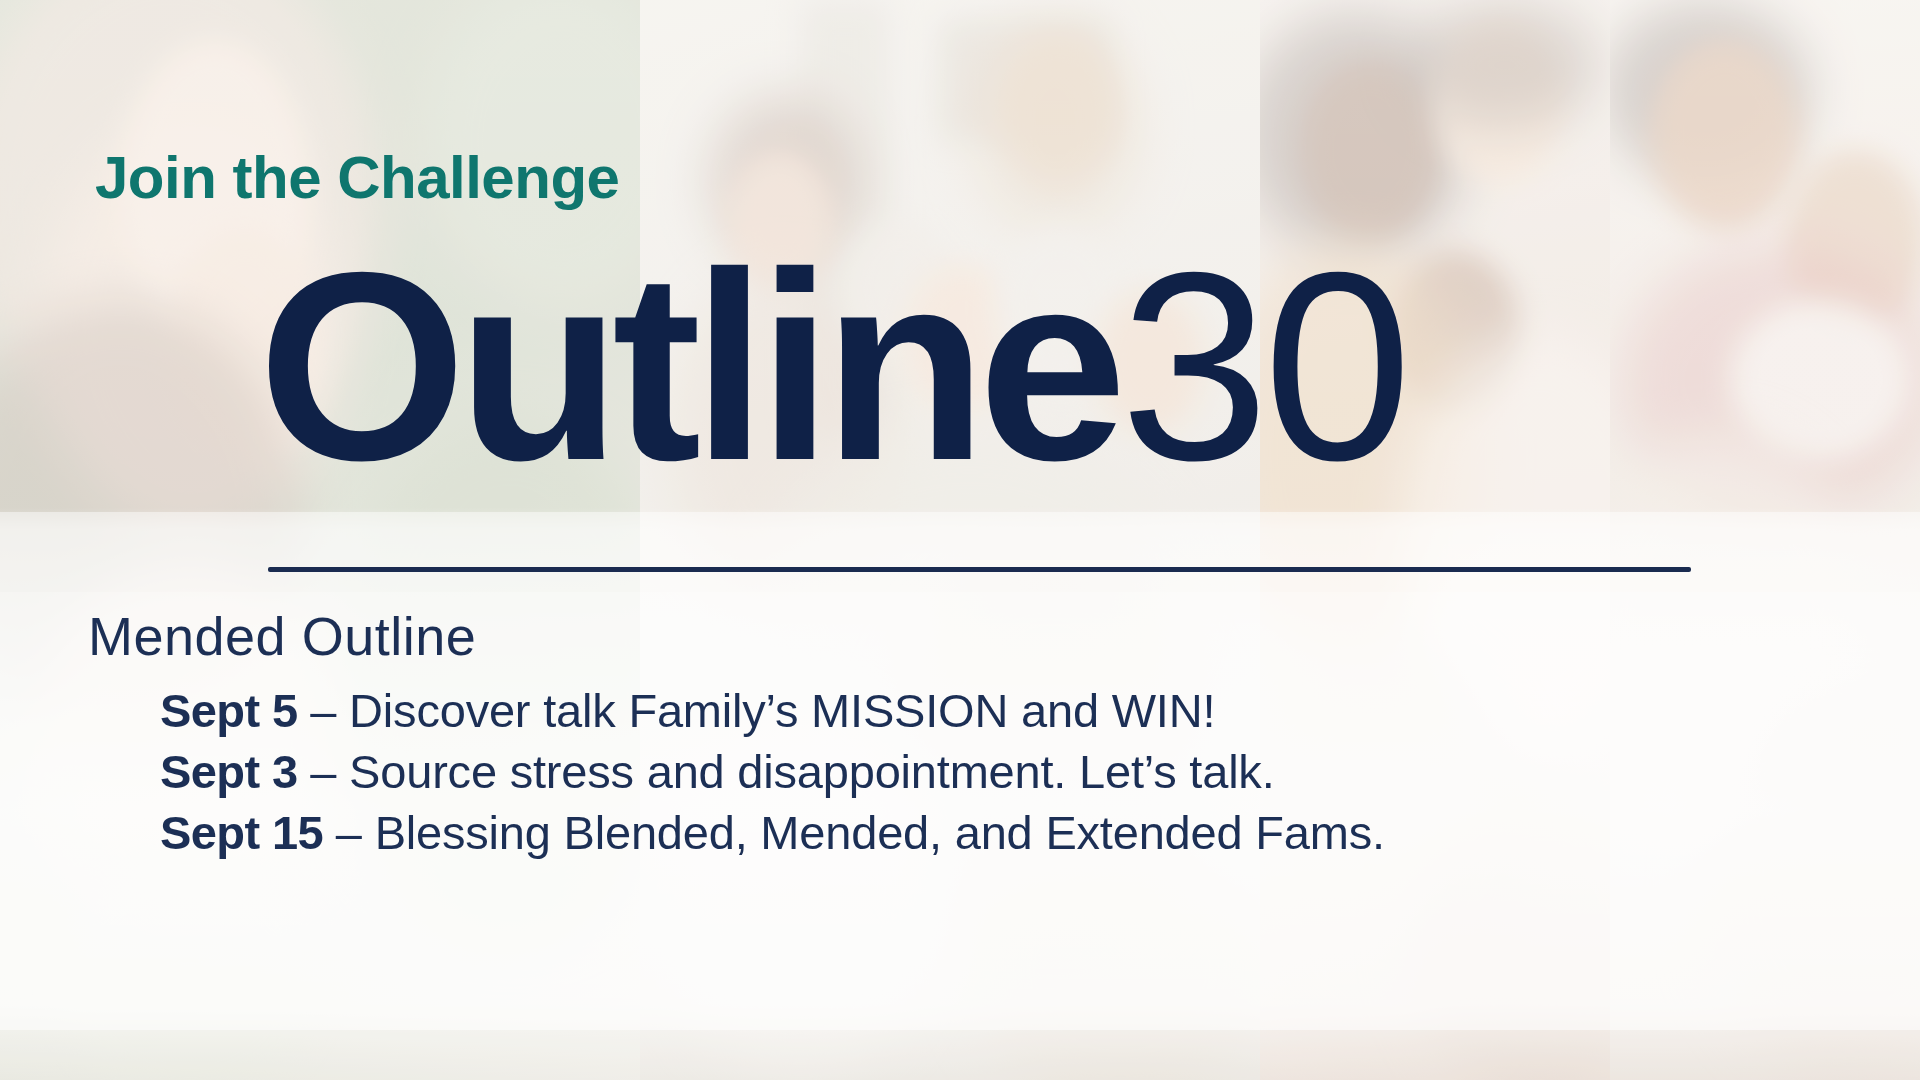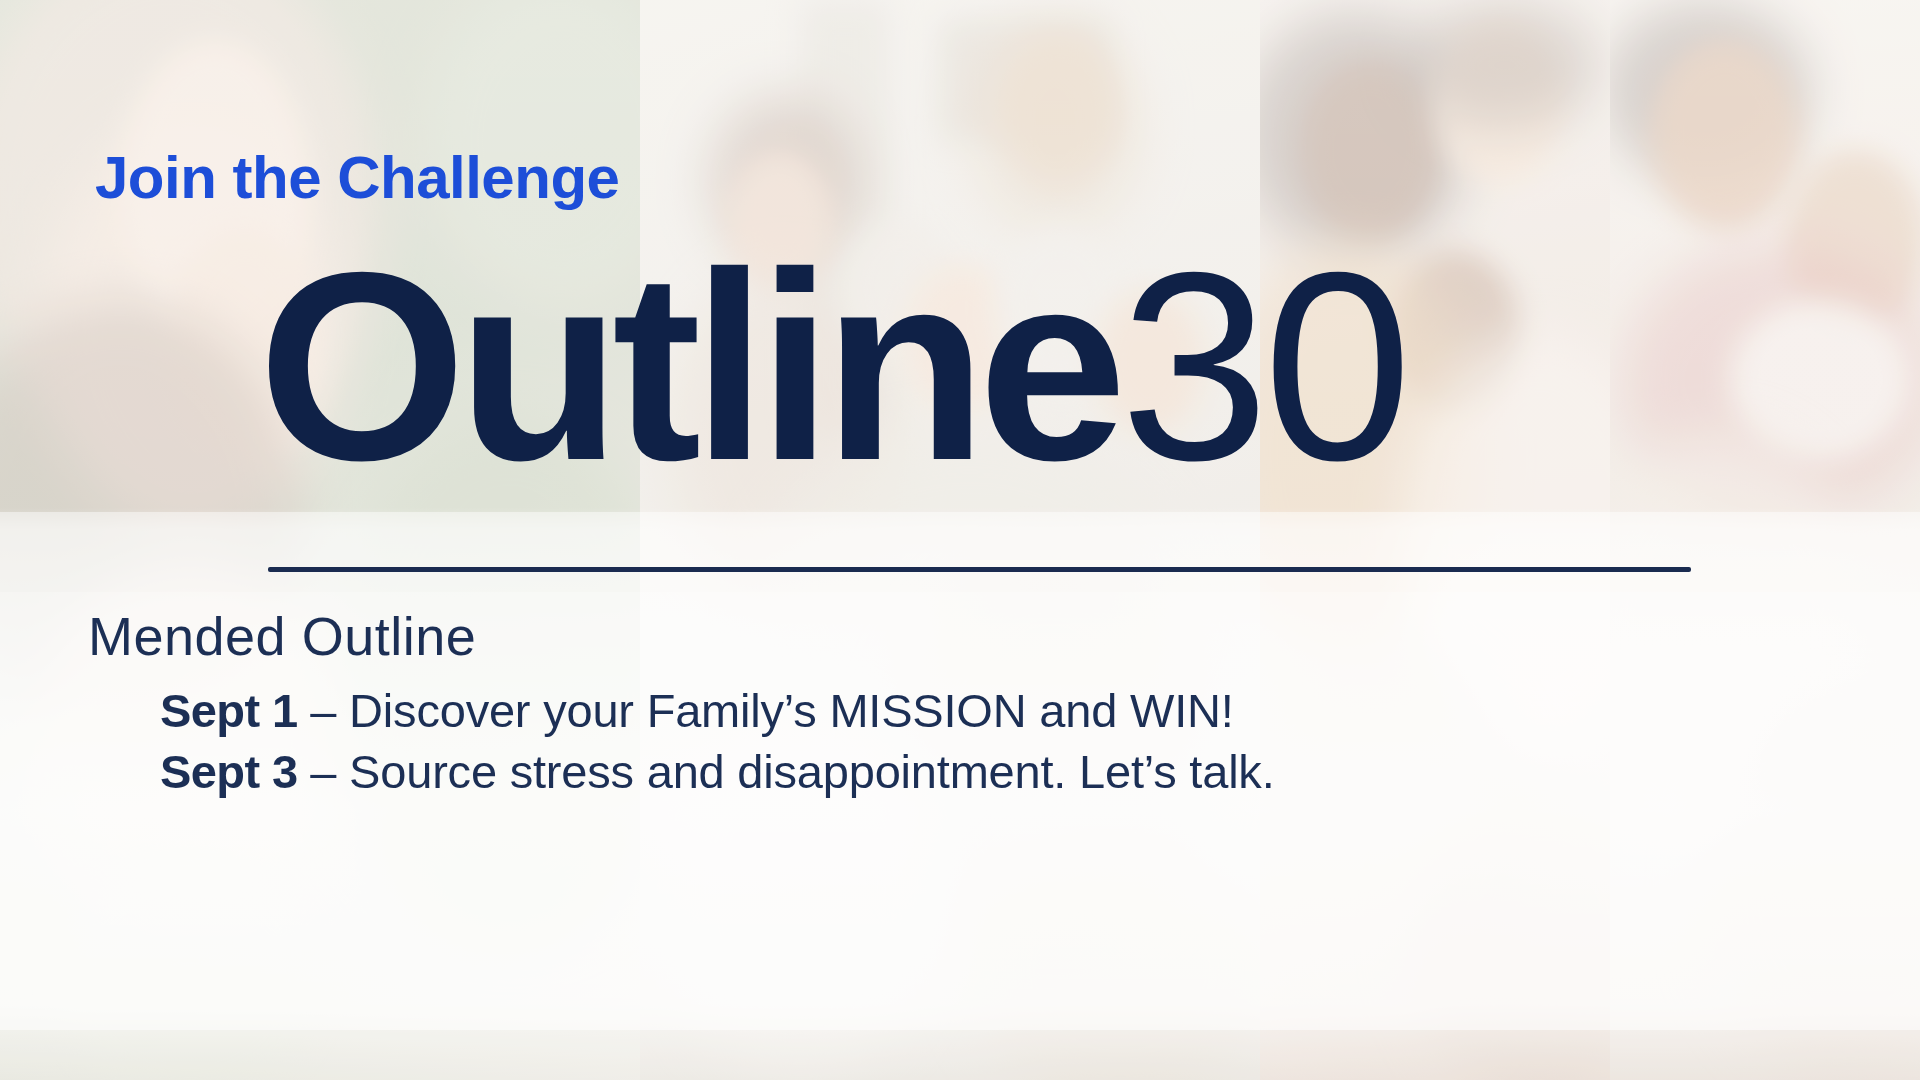--- a/index.html
+++ b/index.html
@@ -51,21 +51,21 @@
            background:rgba(255,255,255,0.62); }
   .bandD { position:absolute; left:0; right:0; top:1030px; height:50px;
            background:rgba(255,255,255,0.18); }
 
   
   .content { position:absolute; inset:0; }
 
   .kicker {
     position:absolute; left:95px; top:148px;
     font-size:60px; font-weight:700; letter-spacing:-0.5px;
-    color:#1d4ed8; line-height:1;
+    color:#0f766e; line-height:1;
   }
 
   .wordmark {
     position:absolute; left:258px; top:232px;
     line-height:1; white-space:nowrap;
     color:#0f2147;
   }
   .wordmark .fam {
     font-size:268px; font-weight:700; letter-spacing:-9px;
   }
@@ -175,25 +175,28 @@
       <span class="fam">Outline</span><span class="thirty">30</span>
     </div>
 
     <div class="rule"></div>
 
     <div class="outline-title">Mended Outline</div>
 
     <div class="list">
 
       <div class="item">
-        <span class="date">Sept 1</span><span class="dash"> – </span><span class="desc">Discover your Family’s MISSION and WIN!</span>
+        <span class="date">Sept 5</span><span class="dash"> – </span><span class="desc">Discover talk Family’s MISSION and WIN!</span>
       </div>
 
       <div class="item">
         <span class="date">Sept 3</span><span class="dash"> – </span><span class="desc">Source stress and disappointment. Let’s talk.</span>
       </div>
 
+      <div class="item">
+        <span class="date">Sept 15</span><span class="dash"> – </span><span class="desc">Blessing Blended, Mended, and Extended Fams.</span>
+      </div>
 
 
 
     </div>
   </div>
 </div>
 
 </body></html>

